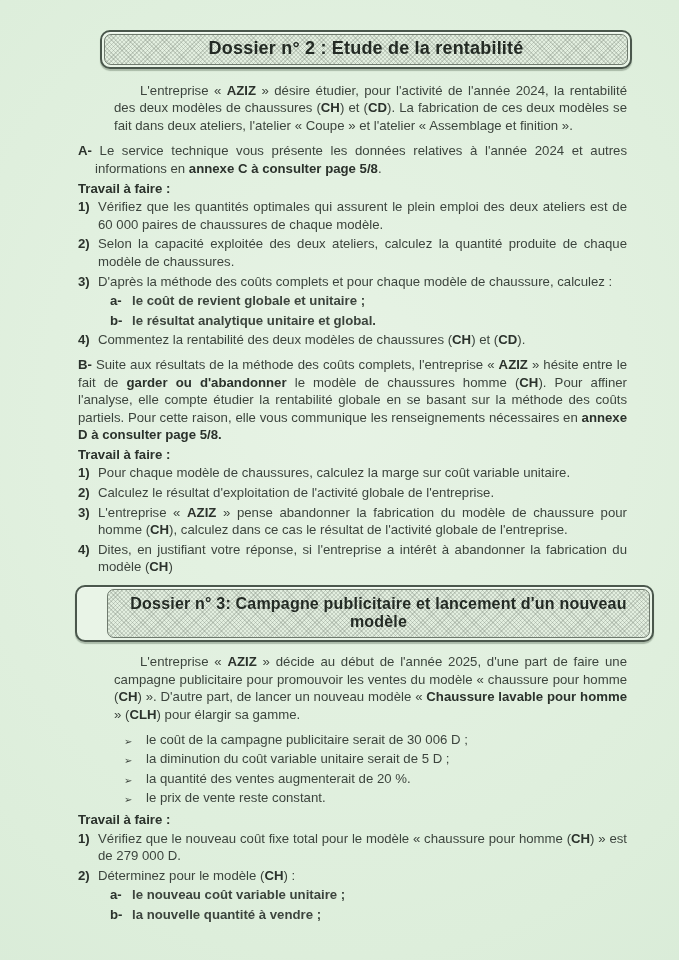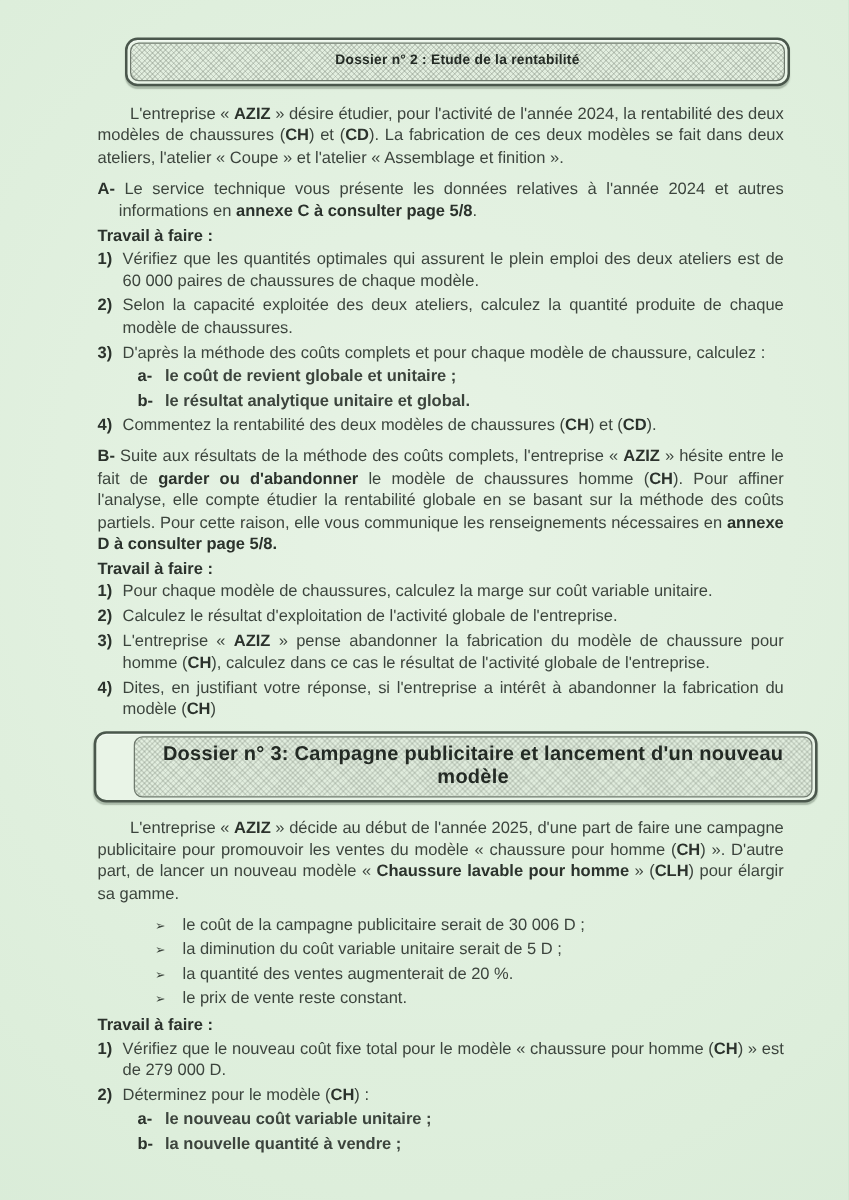--- a/index.html
+++ b/index.html
@@ -14,21 +14,21 @@
     background:radial-gradient(130% 105% at 50% 42%, #e7f3e5 0%, #ddeedb 55%, #d2e7d2 100%);
     color:#3c443d;
   }
   .content{
     padding:30px 52px 0 78px;
     font-size:13.2px;line-height:17.6px;
   }
   .b{font-weight:700;color:#2b322c;}
   p{margin:0;}
   .just{text-align:justify;}
-  .indent{text-indent:26px;}
+  .indent{text-indent:26px;margin-left:36px;}
   .mb8{margin-bottom:8px;}
   .mb2{margin-bottom:2px;}
   .mt7{margin-top:7px;}
   .hang{padding-left:17px;text-indent:-17px;text-align:justify;}
   .travail{font-weight:700;color:#2b322c;margin:2px 0 1px;}
   
   .dbox{
     border:2px solid #4a574c;
     border-radius:10px;
     padding:2px;
@@ -40,21 +40,21 @@
     border-radius:7px;
     text-align:center;
     font-weight:700;
     color:#232a24;
     background-color:#e2eedf;
     background-image:
       repeating-linear-gradient(45deg, rgba(106,117,104,.25) 0 1px, transparent 1px 3px),
       repeating-linear-gradient(-45deg, rgba(106,117,104,.25) 0 1px, transparent 1px 3px);
   }
   .dbox1{width:524px;margin:0 0 13px 22px;}
-  .dbox1 .dbox-inner{font-size:11px;padding:5px 6px 6px;letter-spacing:.2px;}
+  .dbox1 .dbox-inner{font-size:18px;padding:5px 6px 6px;letter-spacing:.2px;}
   .dbox2{width:571px;margin:9px 0 11px -3px;}
   .dbox2 .dbox-inner{font-size:16px;padding:5px 6px 7px;letter-spacing:.2px;margin-left:28px;}
   
   .li{display:flex;margin-bottom:2px;}
   .li .m{flex:0 0 20px;font-weight:700;color:#2b322c;}
   .li .t{flex:1;text-align:justify;}
   .sub{margin-left:32px;margin-bottom:2px;}
   .sub .m{flex:0 0 22px;}
   .sub .t{text-align:left;font-weight:bold;}
   .lead{margin-left:36px;margin-bottom:2px;}

